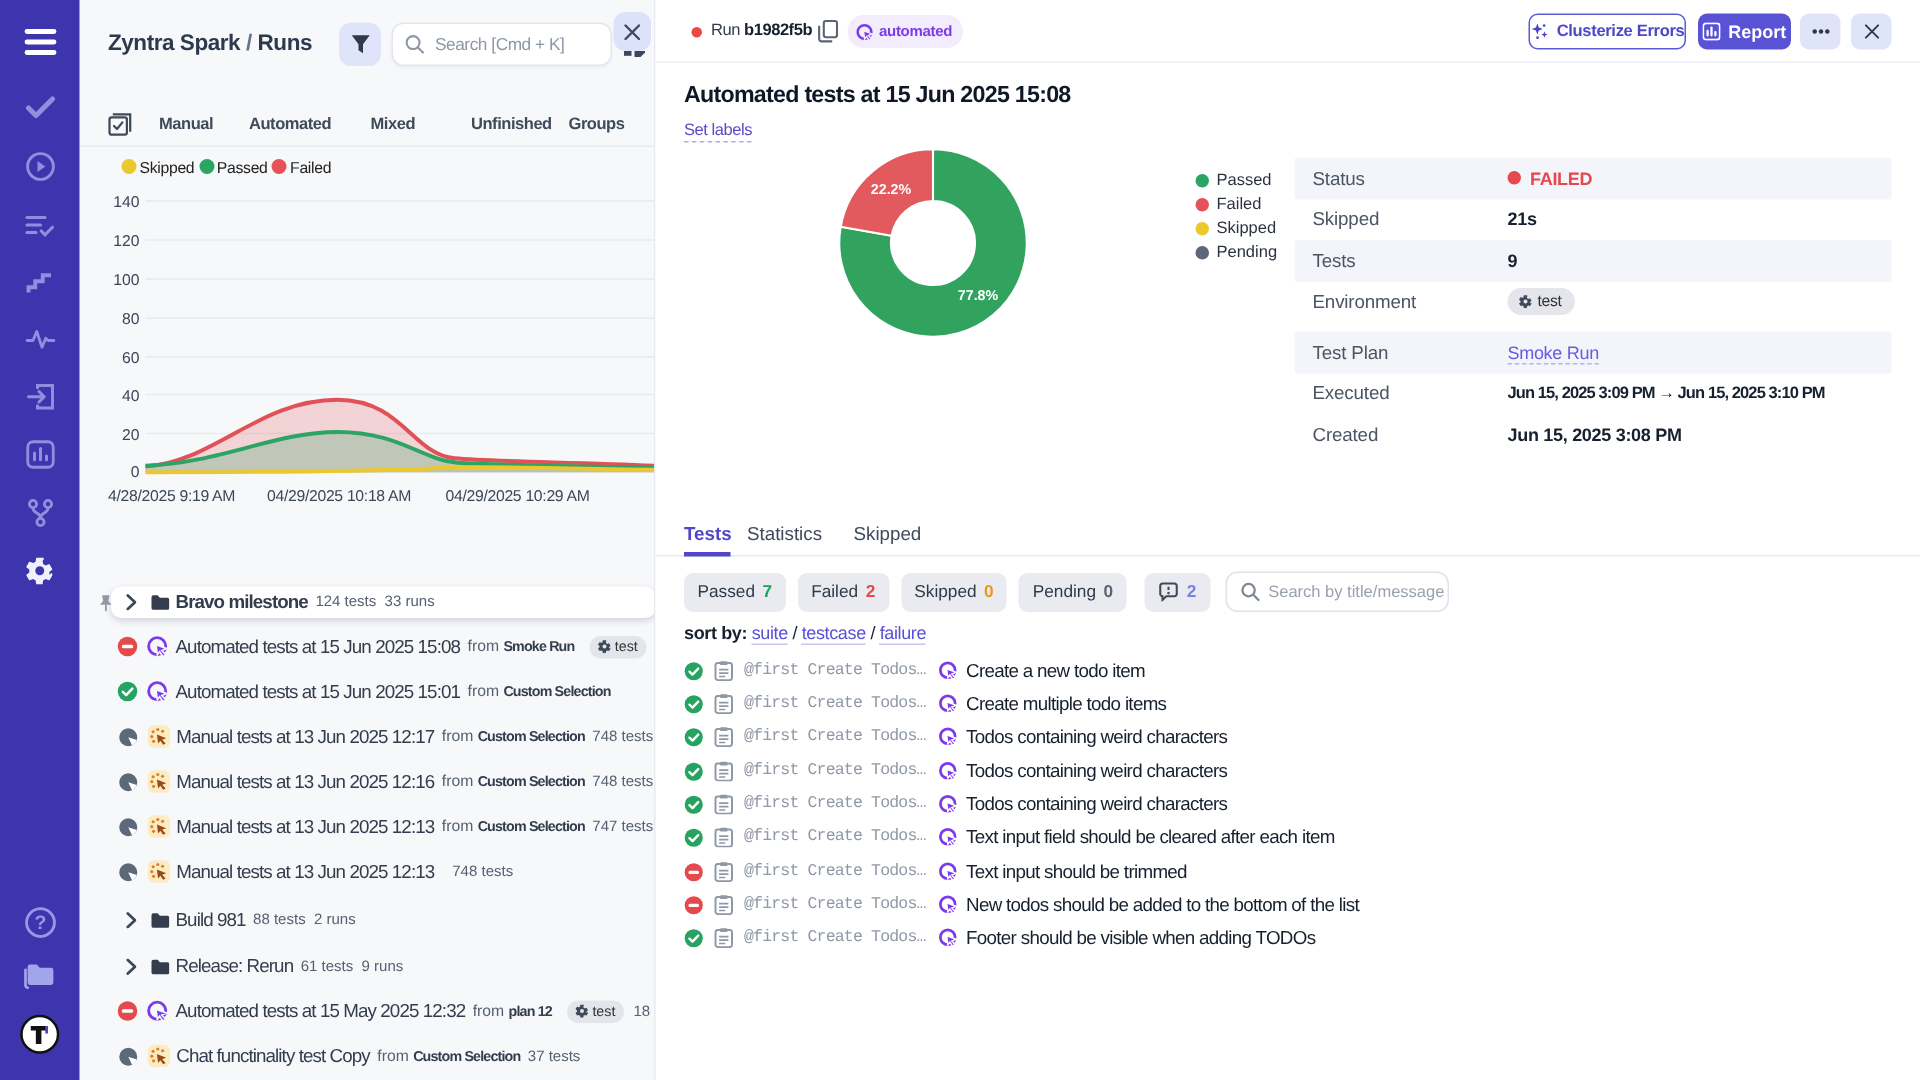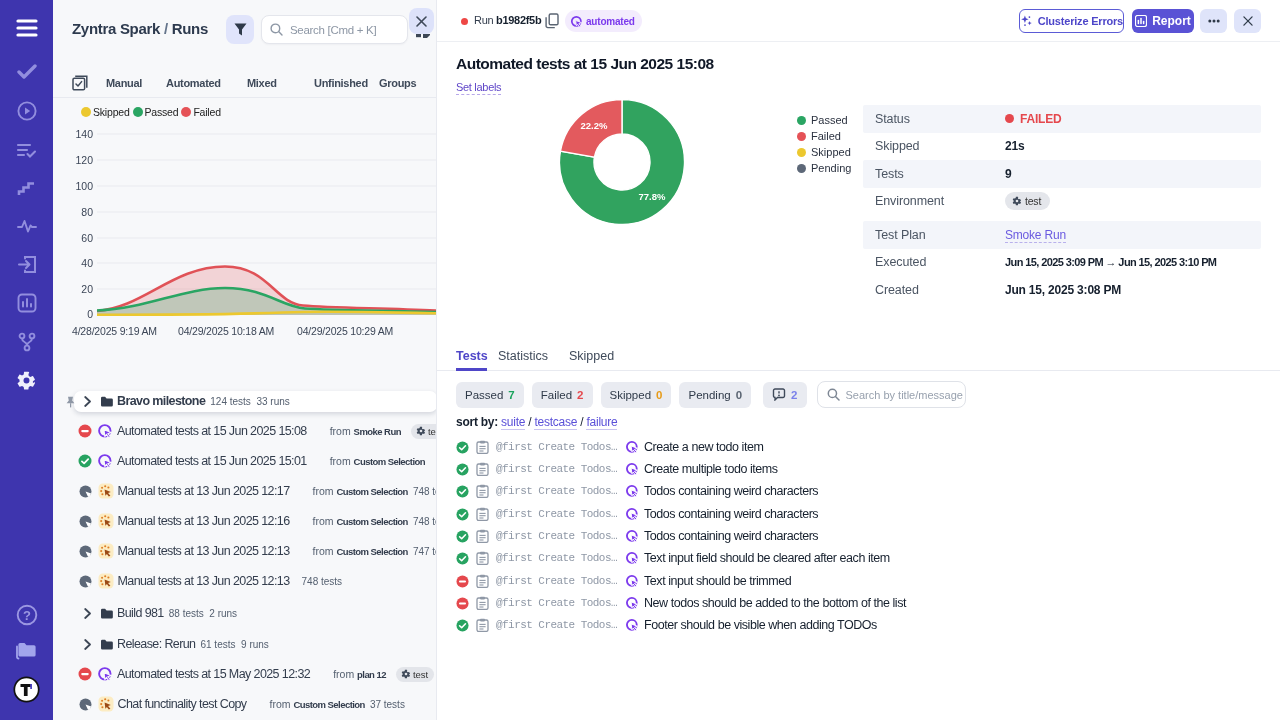--- a/index.html
+++ b/index.html
@@ -26,21 +26,21 @@
 
 
 #legend1 { position:absolute; left:28px; top:106px; display:flex; gap:8px; font-size:10.5px; letter-spacing:-0.2px; color:#222; align-items:center;}
 .ldot { width:10px; height:10px; border-radius:50%; display:inline-block; margin-right:2px; vertical-align:-1px;}
 #chart { position:absolute; left:0; top:100px; }
 .xlab { position:absolute; top:325px; font-size:10.5px; letter-spacing:-0.2px; color:#3c4657; }
 
 
 .runrow { position:absolute; left:13px; width:371px; height:30px; display:flex; align-items:center; font-size:12px; color:#333d4d; }
 .runrow .t { color:#333d4d; font-size:12.5px; letter-spacing:-0.6px; margin-left:4px; white-space:nowrap; }
-.runrow .from { color:#556070; font-size:10.5px; margin-left:23px; white-space:nowrap;}
+.runrow .from { color:#556070; font-size:10.5px; margin-left:5px; white-space:nowrap;}
 .runrow .from b { color:#333d4d; font-size:9.5px; letter-spacing:-0.55px; }
 .runrow .cnt { color:#556070; font-size:10px; margin-left:5px; white-space:nowrap;}
 .chip-test { display:inline-flex; align-items:center; gap:2px; background:#e3e5ea; border-radius:10px; padding:2px 6px 2px 5px; font-size:9.5px; color:#333; margin-left:10px; white-space:nowrap;}
 #pinrow { position:absolute; left:21px; top:391px; width:363px; height:21px; background:#fff; border-radius:7px; box-shadow:0 2px 5px rgba(20,30,60,.16); }
 
 
 #main { left:437px; top:0; width:843px; height:520px; background:#fff; }
 #topbar { position:absolute; left:0; top:0; width:843px; height:42px; border-bottom:1px solid #edeff3; }
 #h1 { position:absolute; left:19px; top:55px; font-size:15.5px; font-weight:bold; color:#101827; letter-spacing:-0.5px; }
 #setlabels { position:absolute; left:19px; top:81px; font-size:11px; letter-spacing:-0.3px; color:#5f46c8; border-bottom:1px dashed #b7a8ea; padding-bottom:1px;}

